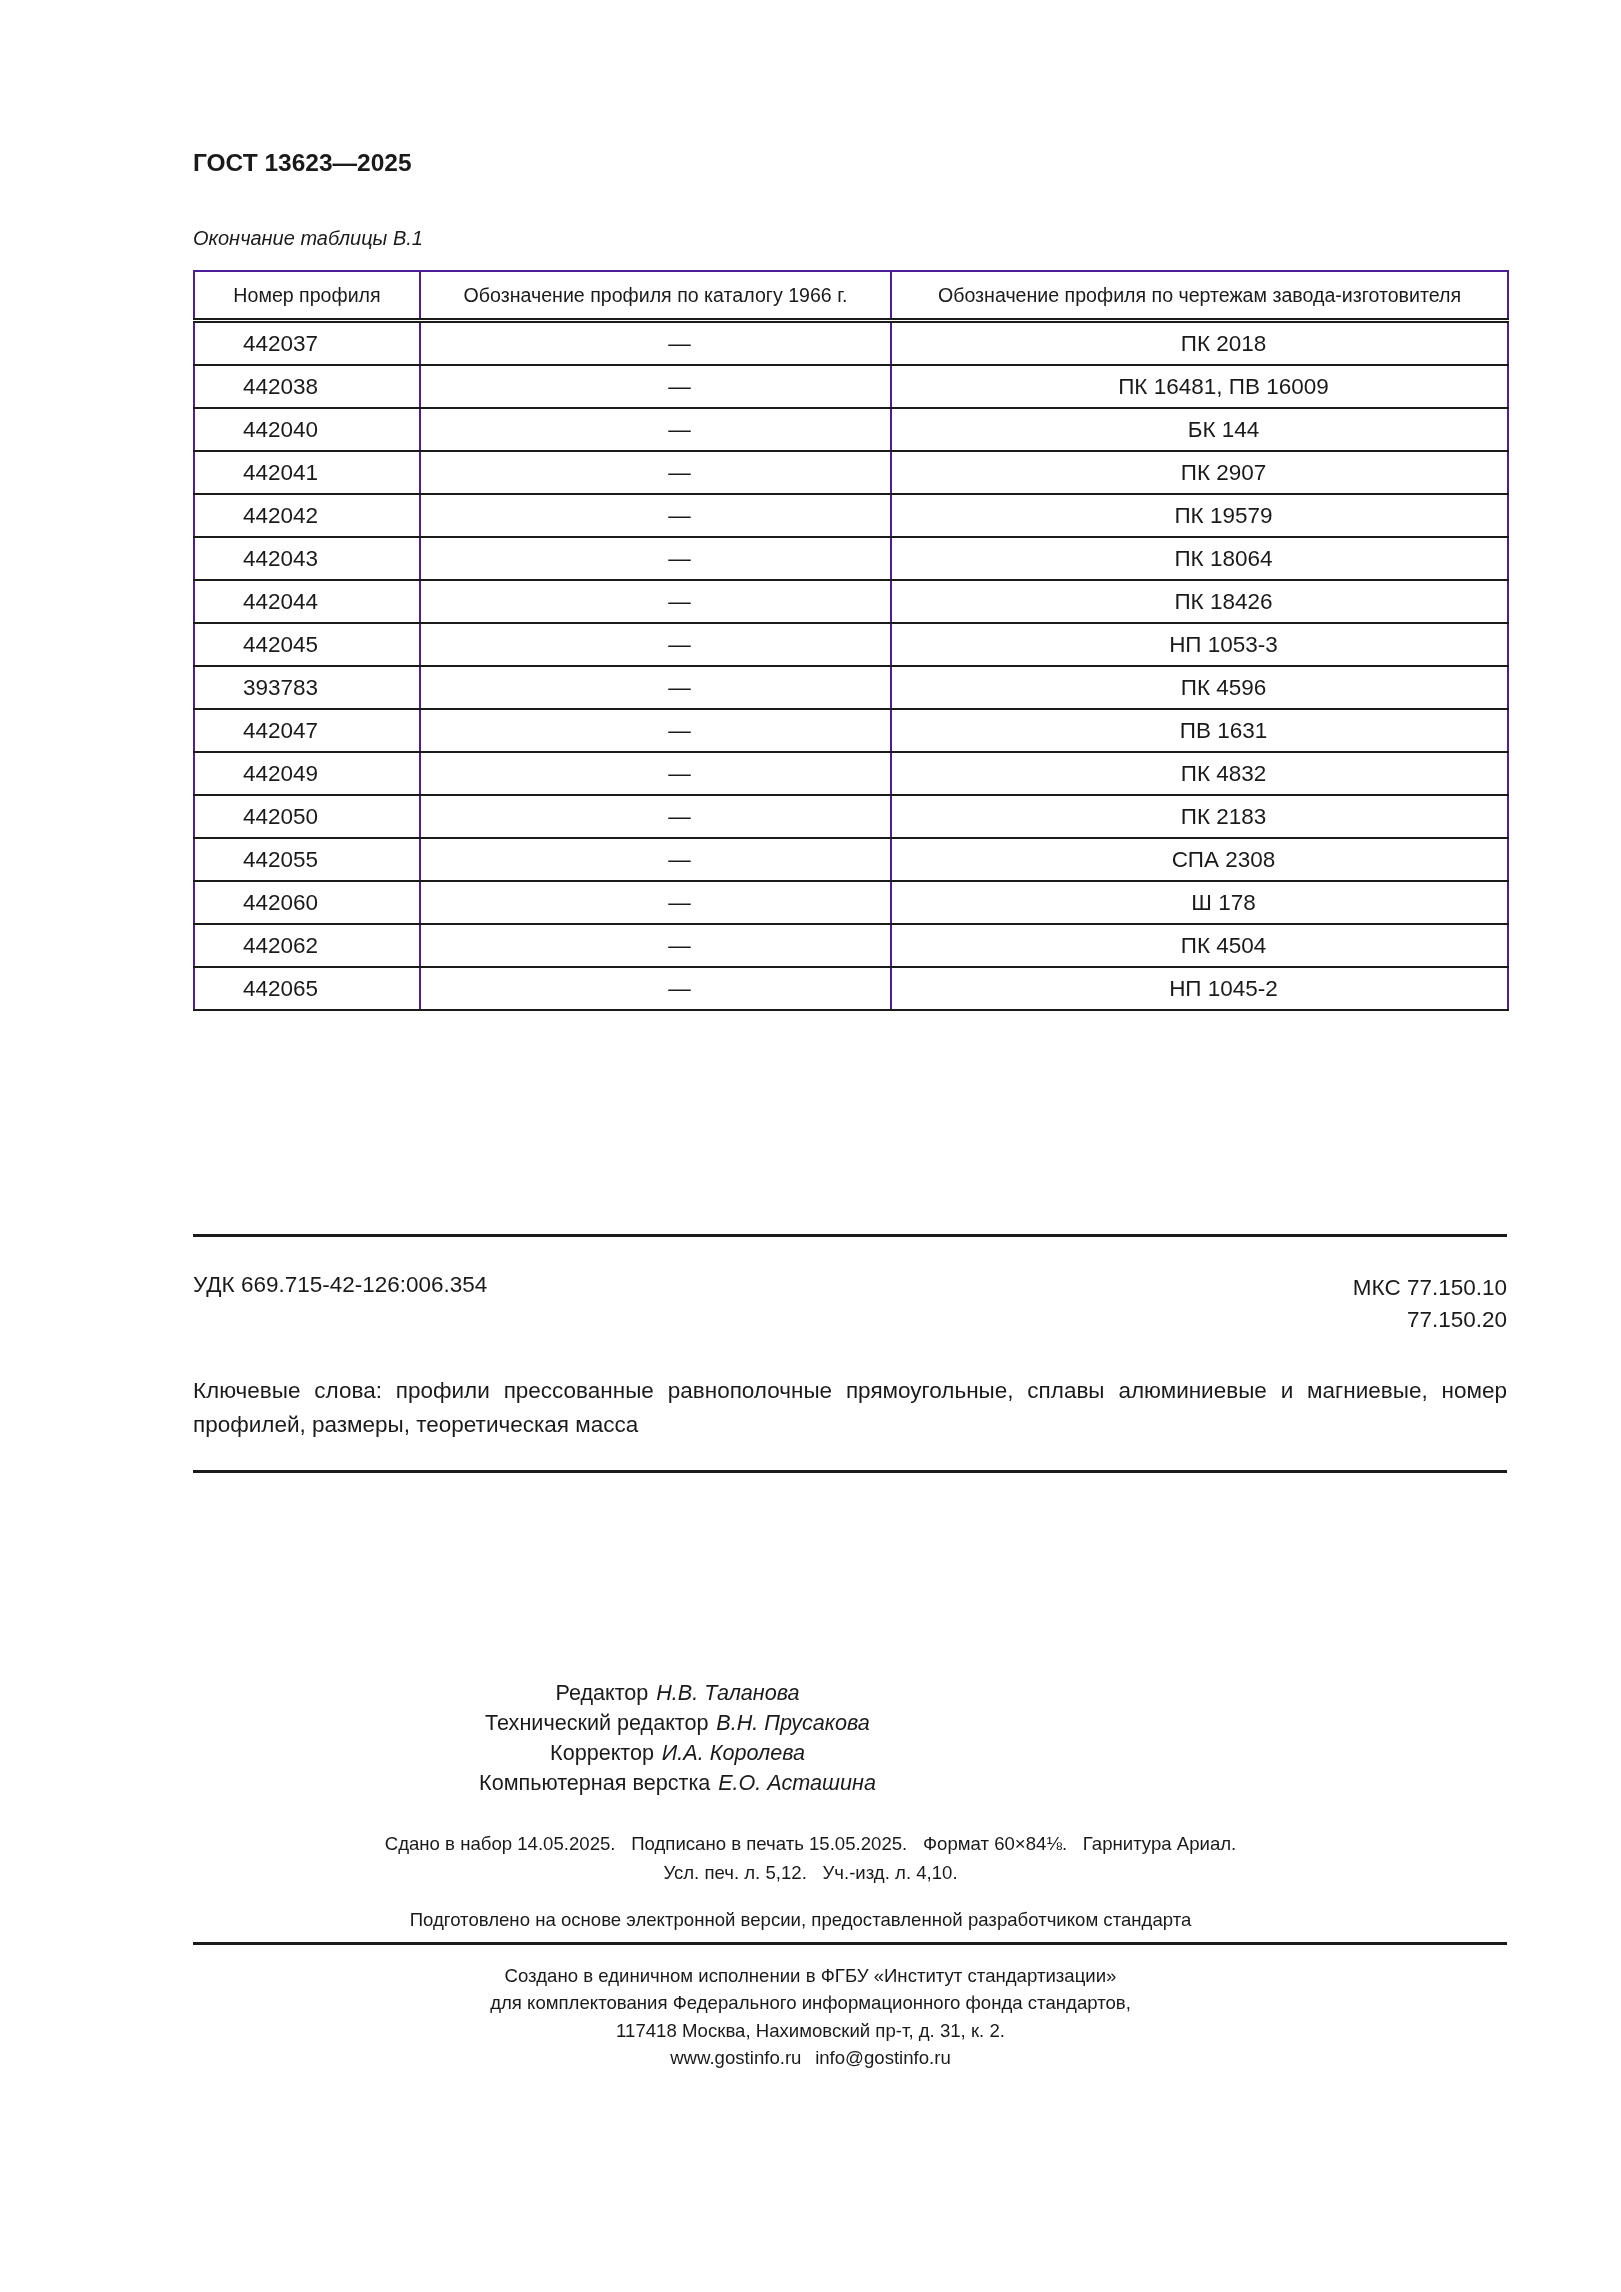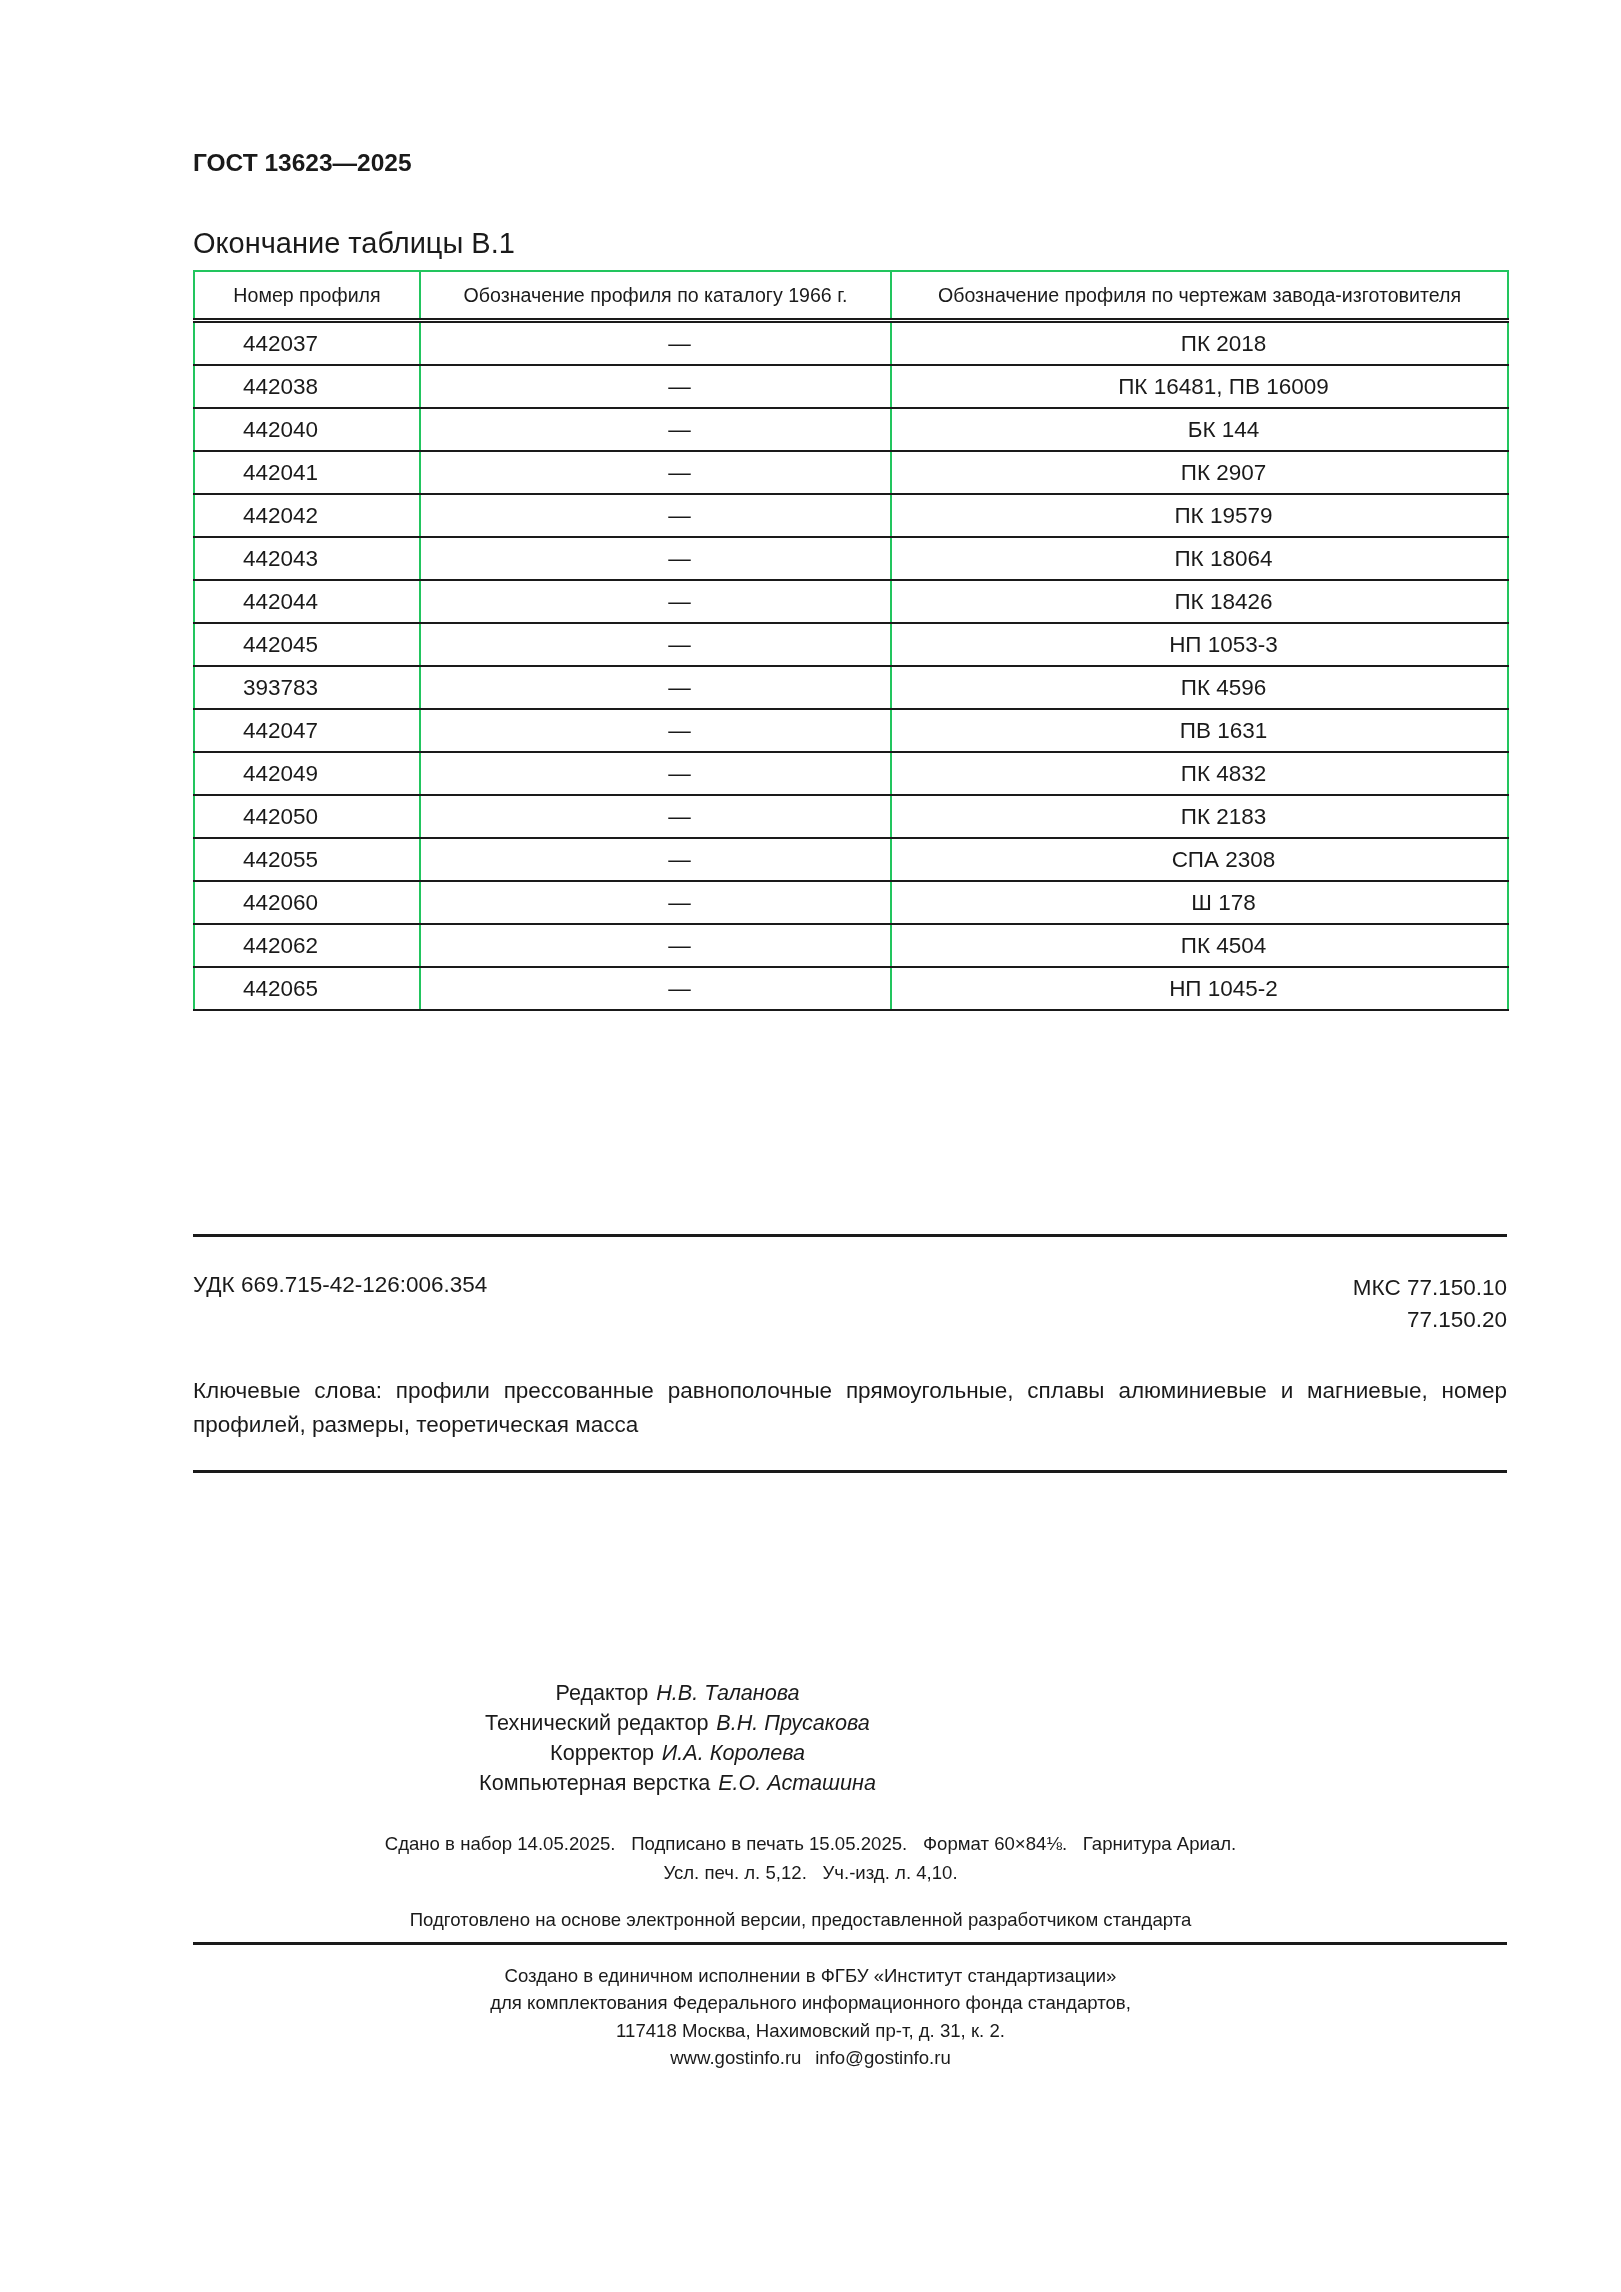--- a/index.html
+++ b/index.html
@@ -1,24 +1,24 @@
 <!DOCTYPE html>
 <html><head>
 <meta charset="utf-8">
 <style>
   html, body { margin: 0; padding: 0; background: #ffffff; }
   body { width: 1621px; height: 2293px; position: relative; overflow: hidden;
          font-family: "Liberation Sans", sans-serif; color: #1a1a1a; }
   .abs { position: absolute; }
   .doc-id { left: 193px; top: 149px; font-size: 24.5px; font-weight: bold; }
-  .caption { left: 193px; top: 227px; font-size: 29px; }
+  .caption { left: 193px; top: 227px; font-size: 20px; font-style: italic; }
 
   table.profiles { position: absolute; left: 193px; top: 270px; width: 1314px;
     border-collapse: collapse; font-size: 22.5px; table-layout: fixed; }
-  table.profiles td, table.profiles th { border: 2px solid #22c55e; padding: 0; }
+  table.profiles td, table.profiles th { border: 2px solid #4c1d95; padding: 0; }
   table.profiles { border: 2.9px solid #1a1a1a; }
   table.profiles th { font-weight: normal; font-size: 19.6px; height: 46px;
     border-bottom: 5.9px double #1a1a1a; text-align: center; }
   table.profiles td { height: 41px; }
   table.profiles tbody tr td { border-bottom: 2.9px solid #1a1a1a; padding-left: 48px; }
   td.c-num { padding-left: 13.7px; text-align: left; }
   td.c-cat { text-align: center; }
   td.c-drw { text-align: center; }
 
   .rule { position: absolute; left: 193px; width: 1314px; height: 2.9px; background: #1a1a1a; }

